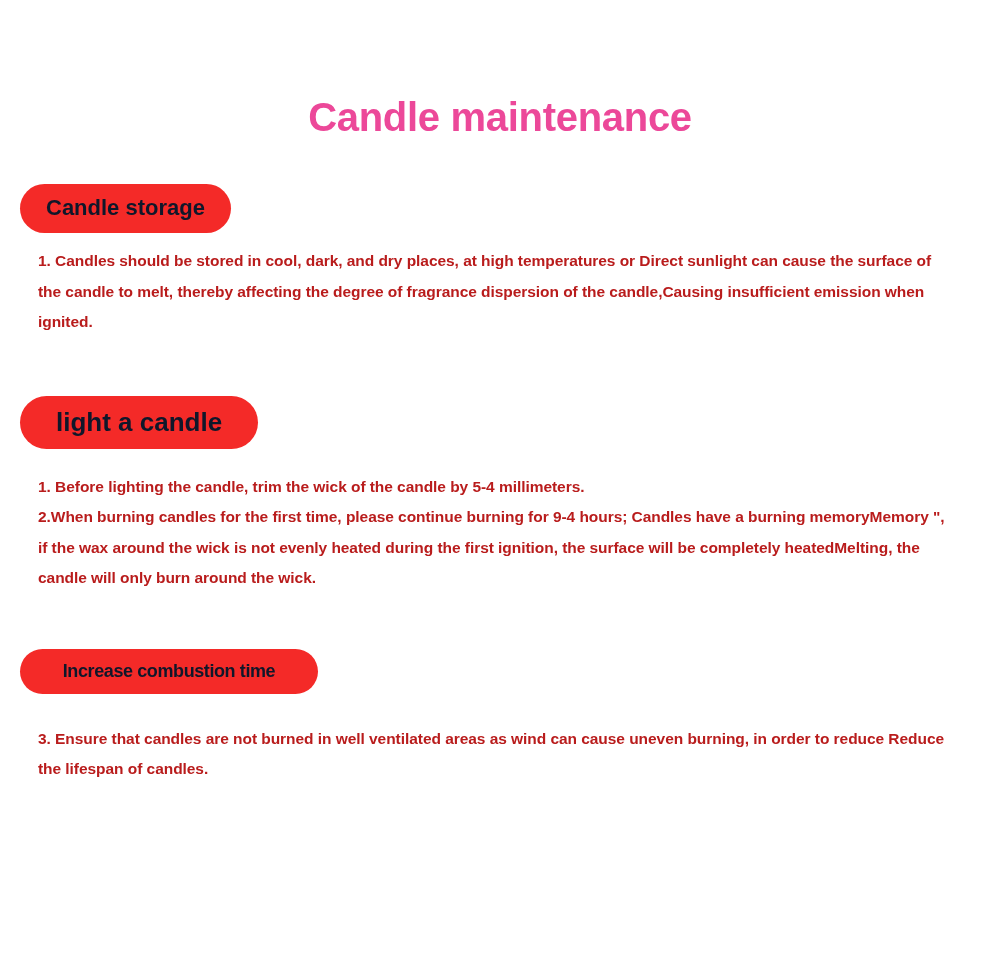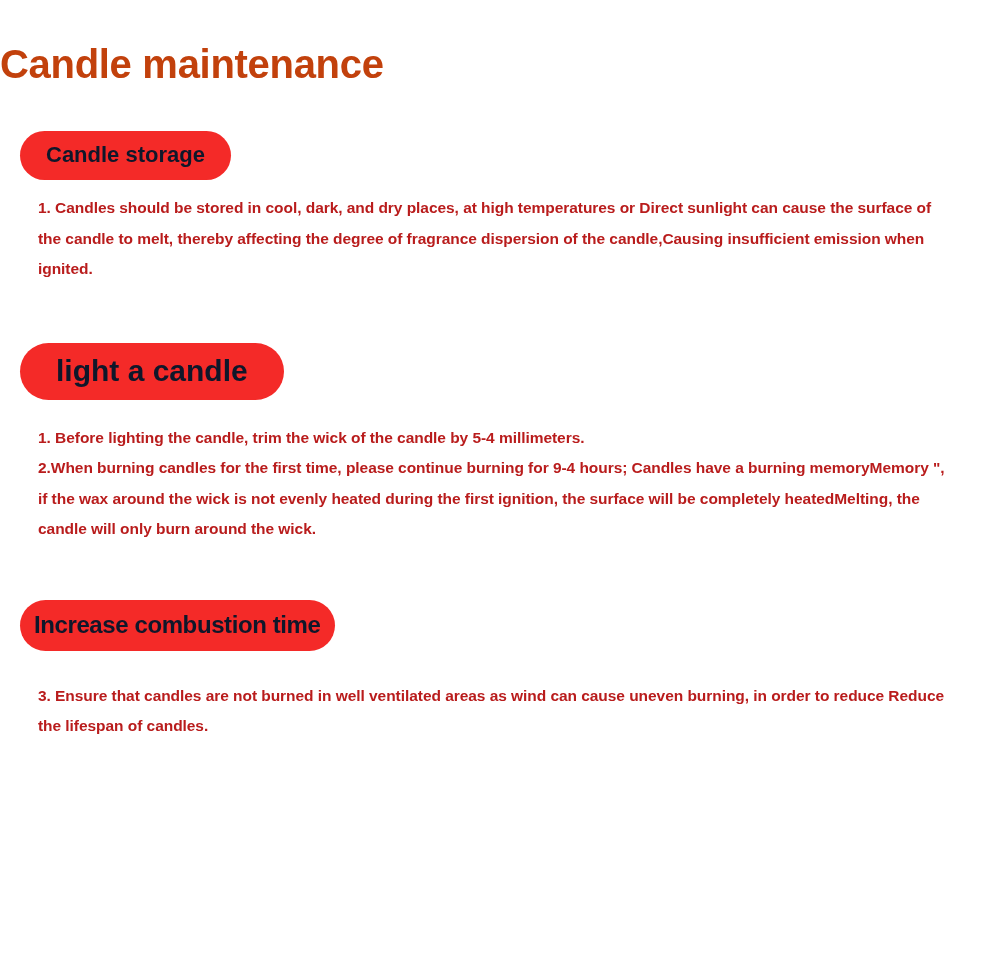--- a/index.html
+++ b/index.html
@@ -14,27 +14,27 @@
     color: #111111;
     overflow: hidden;
   }
   .page {
     position: relative;
     width: 1000px;
     height: 953px;
     box-sizing: border-box;
   }
   .page-title {
-    text-align: left;
+    text-align: center;
     font-size: 40px;
     font-weight: bold;
     letter-spacing: -0.3px;
-    color: #c2410c;
+    color: #ec4899;
     margin: 0;
-    padding-top: 42px;
+    padding-top: 95px;
     line-height: 1.1;
   }
   .section {
     position: relative;
   }
   .badge-row {
     padding-left: 20px;
   }
   .badge {
     display: inline-block;
@@ -46,27 +46,27 @@
     white-space: nowrap;
     box-sizing: border-box;
   }
   .badge-1 {
     font-size: 22px;
     padding: 13px 26px 14px 26px;
     min-width: 207px;
     text-align: center;
   }
   .badge-2 {
-    font-size: 30px;
+    font-size: 26px;
     padding: 13px 36px 14px 36px;
     min-width: 207px;
     text-align: right;
   }
   .badge-3 {
-    font-size: 24px;
+    font-size: 18px;
     padding: 13px 14px 14px 14px;
     min-width: 298px;
     text-align: center;
     letter-spacing: -0.4px;
   }
   .body-text {
     margin: 0;
     padding-left: 38px;
     padding-right: 52px;
     font-size: 15.5px;

